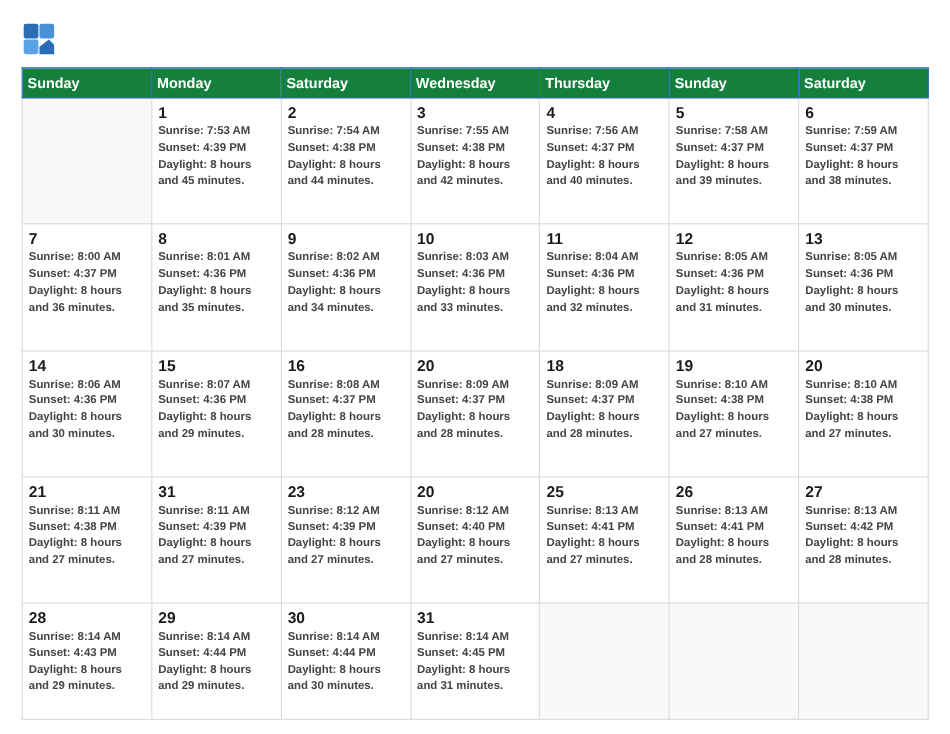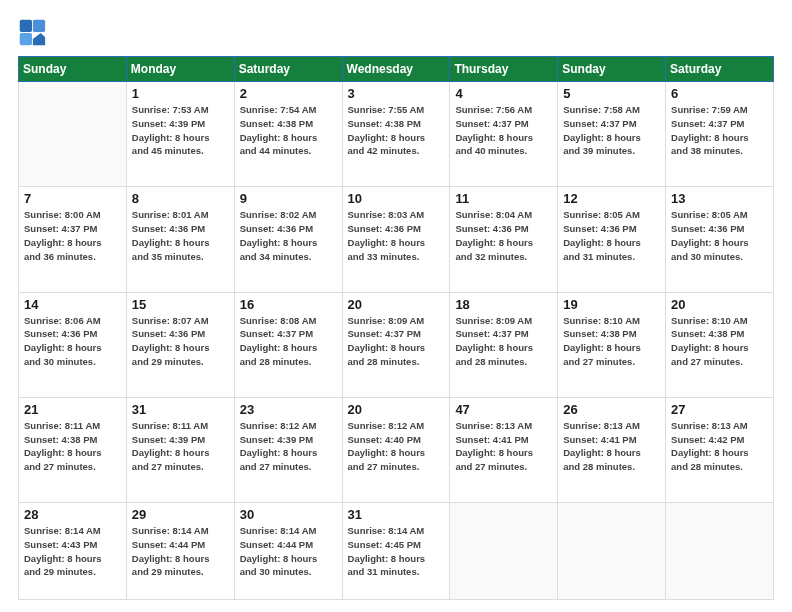--- a/index.html
+++ b/index.html
@@ -225,21 +225,21 @@
           </td>
           <td>
             <div class="day-num">23</div>
             <div class="day-info">Sunrise: 8:12 AM<br>Sunset: 4:39 PM<br>Daylight: 8 hours<br>and 27 minutes.</div>
           </td>
           <td>
             <div class="day-num">20</div>
             <div class="day-info">Sunrise: 8:12 AM<br>Sunset: 4:40 PM<br>Daylight: 8 hours<br>and 27 minutes.</div>
           </td>
           <td>
-            <div class="day-num">47</div>
+            <div class="day-num">25</div>
             <div class="day-info">Sunrise: 8:13 AM<br>Sunset: 4:41 PM<br>Daylight: 8 hours<br>and 27 minutes.</div>
           </td>
           <td>
             <div class="day-num">26</div>
             <div class="day-info">Sunrise: 8:13 AM<br>Sunset: 4:41 PM<br>Daylight: 8 hours<br>and 28 minutes.</div>
           </td>
           <td>
             <div class="day-num">27</div>
             <div class="day-info">Sunrise: 8:13 AM<br>Sunset: 4:42 PM<br>Daylight: 8 hours<br>and 28 minutes.</div>
           </td>

